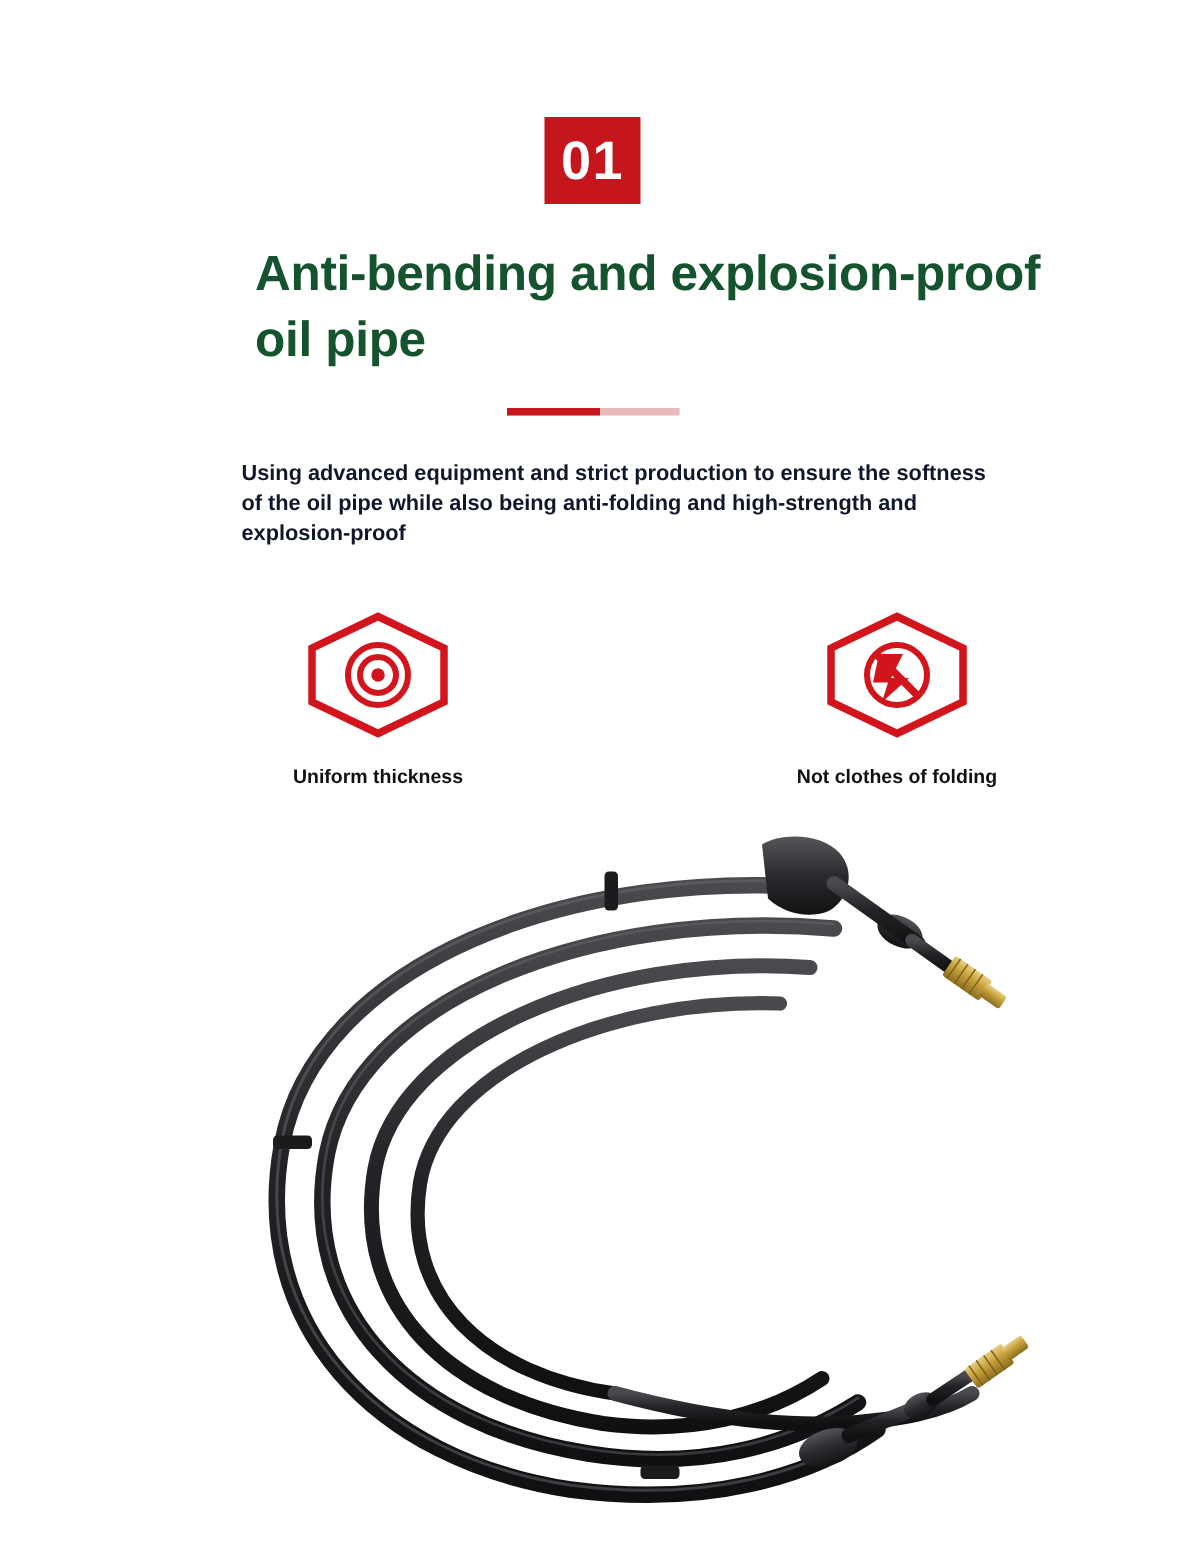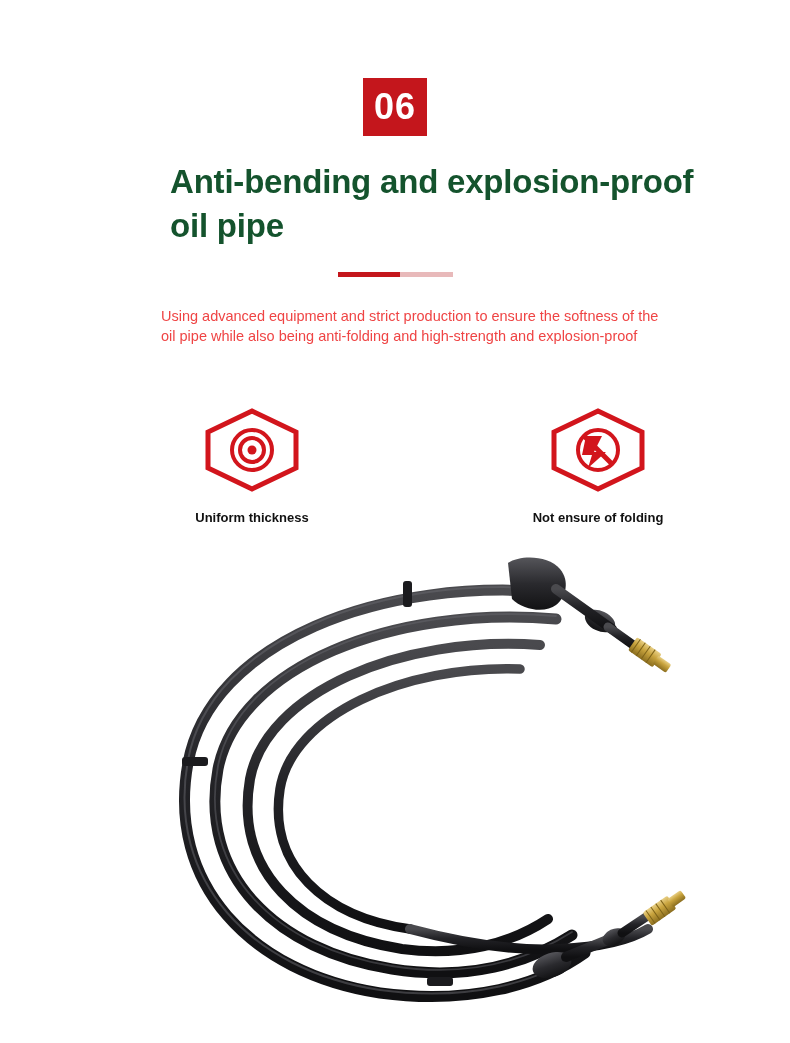--- a/index.html
+++ b/index.html
@@ -70,23 +70,23 @@
     background: #c4161c;
   }
 
   
   .subtitle {
     position: absolute;
     left: 161px;
     top: 306px;
     width: 500px;
     font-size: 14.5px;
-    font-weight: normal;
+    font-weight: bold;
     line-height: 20px;
-    color: #ef4444;
+    color: #0f172a;
   }
 
   
   .features {
     position: absolute;
     left: 140px;
     top: 408px;
     width: 560px;
     height: 140px;
   }
@@ -126,21 +126,21 @@
     overflow: hidden;
   }
   .photo svg { display: block; }
 </style>
 </head>
 <body>
 
 <div class="page">
 
   <div class="badge-wrap">
-    <div class="badge">06</div>
+    <div class="badge">01</div>
   </div>
 
   <div class="headline">Anti-bending and explosion-proof oil pipe</div>
 
   <div class="divider">
     <div class="fill"></div>
   </div>
 
   <div class="subtitle">Using advanced equipment and strict production to ensure the softness of the oil pipe while also being anti-folding and high-strength and explosion-proof</div>
 
@@ -157,21 +157,21 @@
     </div>
 
 
     <div class="feature f2">
       <svg class="hex" viewBox="0 0 96 84">
         <polygon points="48,3 92,24 92,60 48,81 4,60 4,24" fill="none" stroke="#d2151c" stroke-width="5"></polygon>
         <path d="M36 28 L52 28 L44 44 L56 44 L38 60 L42 47 L32 47 Z" fill="#d2151c"></path>
         <circle cx="48" cy="42" r="20" fill="none" stroke="#d2151c" stroke-width="4"></circle>
         <line x1="34" y1="28" x2="62" y2="56" stroke="#d2151c" stroke-width="5"></line>
       </svg>
-      <div class="feat-label">Not ensure of folding</div>
+      <div class="feat-label">Not clothes of folding</div>
     </div>
 
   </div>
 
   <div class="photo">
     <svg width="790" height="490" viewBox="0 0 790 490">
       <defs>
         <linearGradient id="hoseG" x1="0" y1="0" x2="0" y2="1">
           <stop offset="0%" stop-color="#4a4a4e"></stop>
           <stop offset="45%" stop-color="#232327"></stop>

